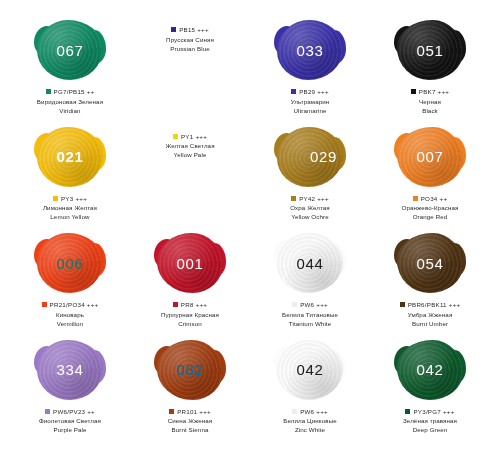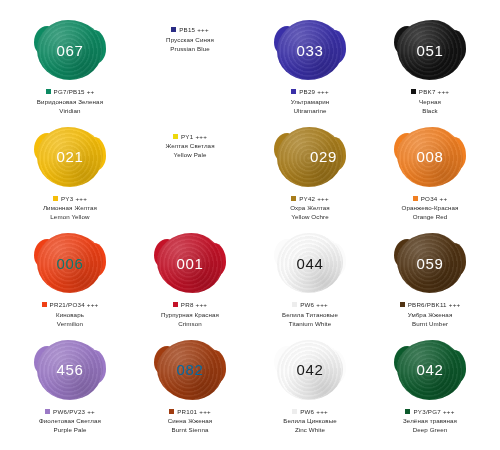--- a/index.html
+++ b/index.html
@@ -214,21 +214,21 @@
           </div>
           <div class="name-ru">Черная</div>
           <div class="name-en">Black</div>
         </div>
       </div>
       <div class="cell">
         <div class="blob-wrap">
           <div class="blob" style="background: rgb(245, 189, 9); border-radius: 47% 53% 50% 50% / 50% 47% 53% 50%;"></div>
           <div class="blob-tex" style="border-radius: 47% 53% 50% 50% / 50% 47% 53% 50%;"></div>
           <div class="blob-sheen" style="border-radius: 47% 53% 50% 50% / 50% 47% 53% 50%;"></div>
-          <div class="blob-code" style="color: rgb(255, 255, 255);">021</div>
+          <div class="blob-code" style="color: rgb(255, 255, 255); font-weight: bold;">021</div>
         </div>
         <div class="caption">
           <div class="pigment-line">
             <span class="chip" style="background: rgb(245, 189, 9);"></span>
             <span class="pigment-text">PY3 +++</span>
           </div>
           <div class="name-ru">Лимонная Желтая</div>
           <div class="name-en">Lemon Yellow</div>
         </div>
       </div>
@@ -256,21 +256,21 @@
           </div>
           <div class="name-ru">Охра Желтая</div>
           <div class="name-en">Yellow Ochre</div>
         </div>
       </div>
       <div class="cell">
         <div class="blob-wrap">
           <div class="blob" style="background: rgb(240, 127, 34); border-radius: 54% 46% 51% 49% / 46% 54%;"></div>
           <div class="blob-tex" style="border-radius: 54% 46% 51% 49% / 46% 54%;"></div>
           <div class="blob-sheen" style="border-radius: 54% 46% 51% 49% / 46% 54%;"></div>
-          <div class="blob-code" style="color: rgb(255, 255, 255);">008</div>
+          <div class="blob-code" style="color: rgb(255, 255, 255);">007</div>
         </div>
         <div class="caption">
           <div class="pigment-line">
             <span class="chip" style="background: rgb(240, 127, 34);"></span>
             <span class="pigment-text">PO34 ++</span>
           </div>
           <div class="name-ru">Оранжево-Красная</div>
           <div class="name-en">Orange Red</div>
         </div>
       </div>
@@ -320,37 +320,37 @@
           </div>
           <div class="name-ru">Белила Титановые</div>
           <div class="name-en">Titanium White</div>
         </div>
       </div>
       <div class="cell">
         <div class="blob-wrap">
           <div class="blob" style="background: rgb(80, 51, 19); border-radius: 54% 46% 51% 49% / 46% 54%;"></div>
           <div class="blob-tex" style="border-radius: 54% 46% 51% 49% / 46% 54%;"></div>
           <div class="blob-sheen" style="border-radius: 54% 46% 51% 49% / 46% 54%;"></div>
-          <div class="blob-code" style="color: rgb(255, 255, 255);">059</div>
+          <div class="blob-code" style="color: rgb(255, 255, 255);">054</div>
         </div>
         <div class="caption">
           <div class="pigment-line">
             <span class="chip" style="background: rgb(80, 51, 19);"></span>
             <span class="pigment-text">PBR6/PBK11 +++</span>
           </div>
           <div class="name-ru">Умбра Жженая</div>
           <div class="name-en">Burnt Umber</div>
         </div>
       </div>
       <div class="cell">
         <div class="blob-wrap">
           <div class="blob" style="background: rgb(155, 121, 198); border-radius: 47% 53% 50% 50% / 50% 47% 53% 50%;"></div>
           <div class="blob-tex" style="border-radius: 47% 53% 50% 50% / 50% 47% 53% 50%;"></div>
           <div class="blob-sheen" style="border-radius: 47% 53% 50% 50% / 50% 47% 53% 50%;"></div>
-          <div class="blob-code" style="color: rgb(255, 255, 255);">456</div>
+          <div class="blob-code" style="color: rgb(255, 255, 255);">334</div>
         </div>
         <div class="caption">
           <div class="pigment-line">
             <span class="chip" style="background: rgb(155, 121, 198);"></span>
             <span class="pigment-text">PW6/PV23 ++</span>
           </div>
           <div class="name-ru">Фиолетовая Светлая</div>
           <div class="name-en">Purple Pale</div>
         </div>
       </div>

